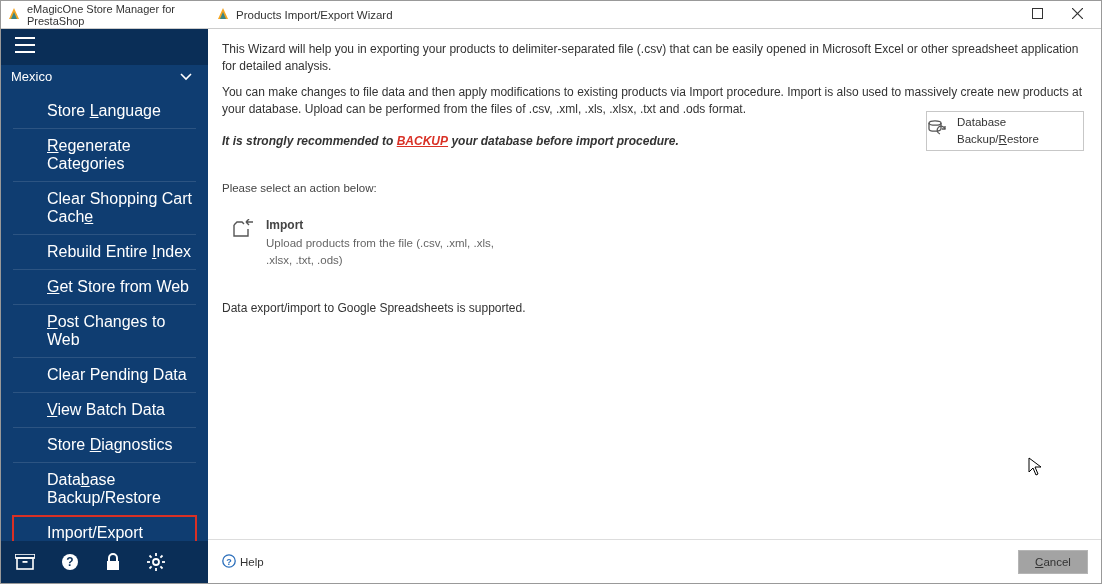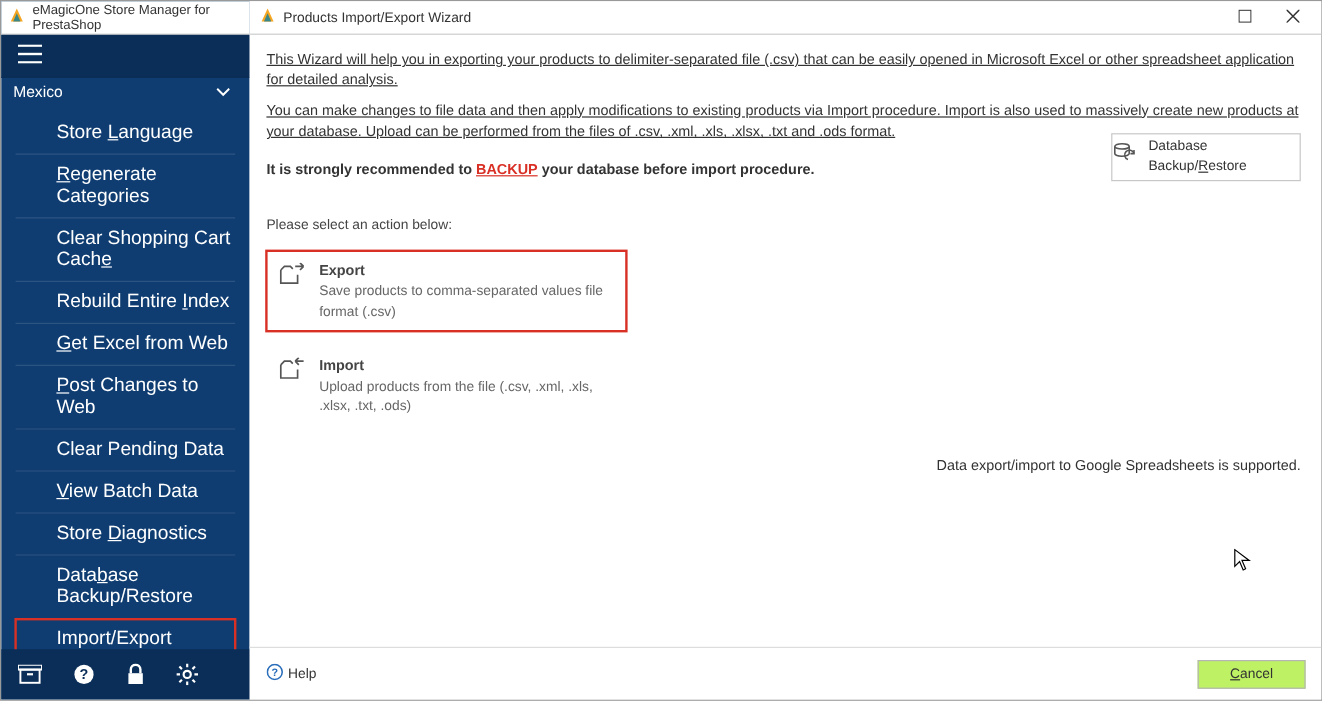--- a/index.html
+++ b/index.html
@@ -104,22 +104,22 @@
     cursor: pointer;
   }
   .body-area {
     flex: 1;
     padding: 12px 18px 0 14px;
     position: relative;
     font-size: 12px;
     color: #333;
     line-height: 1.45;
   }
-  .intro { margin-bottom: 8px; text-decoration: underline; }
-  .recommend { margin-top: 14px; }
+  .intro { margin-bottom: 8px; }
+  .recommend { margin-top: 14px; font-style: italic; }
   .recommend b { font-weight: 600; }
   .recommend .red { color: #d93025; font-weight: 700; text-decoration: underline; }
   .backup-btn {
     position: absolute;
     right: 18px; top: 82px;
     width: 158px; height: 40px;
     border: 1px solid #c7c7c7;
     display: flex;
     align-items: center;
     justify-content: center;
@@ -141,39 +141,39 @@
     cursor: pointer;
   }
   .action.highlight {
     outline: 2px solid #d93025;
     outline-offset: -1px;
   }
   .action .ic { flex-shrink:0; margin-top:2px; }
   .action .t1 { font-weight: 600; font-size: 12px; color:#444; }
   .action .t2 { font-size: 11.5px; color: #666; margin-top:1px; }
 
-  .note { margin-top: 24px; font-size: 12px; color:#333;text-align:right; }
+  .note { margin-top: 24px; font-size: 12px; color:#333; }
 
   .footer {
     height: 44px;
     border-top: 1px solid #ddd;
     display: flex;
     align-items: center;
     padding: 0 14px;
     gap: 6px;
   }
   .footer .help {
     display: inline-flex; align-items: center; gap: 4px;
     font-size: 11.5px; color: #333; cursor: pointer;
   }
   .footer .spacer { flex:1; }
   .cancel-btn {
-    width: 90px; height: 24px;
+    width: 70px; height: 24px;
     border: 1px solid #b5b5b5;
-    background: #bef264;
+    background: #a3a3a3;
     font-size: 11.5px;
     display: inline-flex; align-items:center; justify-content:center;
     cursor: pointer;
   }
   .cancel-btn .ul { text-decoration: underline; }
 
   .cursor-arrow {
     position: absolute;
     left: 820px; top: 428px;
     pointer-events: none;
@@ -207,21 +207,21 @@
       <svg width="12" height="8" viewBox="0 0 12 8">
           <path d="M1 1 L6 6 L11 1" stroke="#fff" stroke-width="1.6" fill="none"></path>
         </svg>
     </span>
   </div>
   <div class="menu-scroll" id="menu-list">
       <div class="menu-item"><span>Store </span><span class="ul">L</span><span>anguage</span></div>
       <div class="menu-item"><span></span><span class="ul">R</span><span>egenerate Categories</span></div>
       <div class="menu-item"><span>Clear Shopping Cart Cach</span><span class="ul">e</span><span></span></div>
       <div class="menu-item"><span>Rebuild Entire </span><span class="ul">I</span><span>ndex</span></div>
-      <div class="menu-item"><span></span><span class="ul">G</span><span>et Excel from Web</span></div>
+      <div class="menu-item"><span></span><span class="ul">G</span><span>et Store from Web</span></div>
       <div class="menu-item"><span></span><span class="ul">P</span><span>ost Changes to Web</span></div>
       <div class="menu-item"><span>Clear Pendin</span><span class="ul">g</span><span> Data</span></div>
       <div class="menu-item"><span></span><span class="ul">V</span><span>iew Batch Data</span></div>
       <div class="menu-item"><span>Store </span><span class="ul">D</span><span>iagnostics</span></div>
       <div class="menu-item"><span>Data</span><span class="ul">b</span><span>ase Backup/Restore</span></div>
       <div class="menu-item selected"><span>Import/Export Pr</span><span class="ul">o</span><span>ducts</span></div>
       <div class="menu-item"><span>Import/Export Ca</span><span class="ul">t</span><span>egories</span></div>
       <div class="menu-item"><span>Import/Export C</span><span class="ul">u</span><span>stomers</span></div>
     </div>
   <div class="left-footer">
@@ -303,33 +303,20 @@
           <path d="M2 3 V9 a6 2.2 0 0 0 12 0 V3" fill="none" stroke="#555" stroke-width="1.3"></path>
           <path d="M13 14 A4 4 0 1 1 18 9" fill="none" stroke="#555" stroke-width="1.3"></path>
           <path d="M18 6 L18 9 L15 9" fill="none" stroke="#555" stroke-width="1.3"></path>
         </svg>
       </span>
       <span><span>Database Backup/</span><span class="ul">R</span><span>estore</span></span>
     </div>
 
     <p class="select-label">Please select an action below:</p>
 
-    <div class="action highlight">
-      <span class="ic">
-        <svg width="22" height="20" viewBox="0 0 22 20">
-          <path d="M2 6 V17 H16 V10" fill="none" stroke="#555" stroke-width="1.4"></path>
-          <path d="M2 6 L5 3 H10 L12 5" fill="none" stroke="#555" stroke-width="1.4"></path>
-          <path d="M14 3 H21 M21 3 L18 0 M21 3 L18 6" fill="none" stroke="#555" stroke-width="1.4"></path>
-        </svg>
-      </span>
-      <div>
-        <div class="t1">Export</div>
-        <div class="t2">Save products to comma-separated values file format (.csv)</div>
-      </div>
-    </div>
 
     <div class="action">
       <span class="ic">
         <svg width="22" height="20" viewBox="0 0 22 20">
           <path d="M2 6 V17 H16 V10" fill="none" stroke="#555" stroke-width="1.4"></path>
           <path d="M2 6 L5 3 H10 L12 5" fill="none" stroke="#555" stroke-width="1.4"></path>
           <path d="M21 3 H14 M14 3 L17 0 M14 3 L17 6" fill="none" stroke="#555" stroke-width="1.4"></path>
         </svg>
       </span>
       <div>

